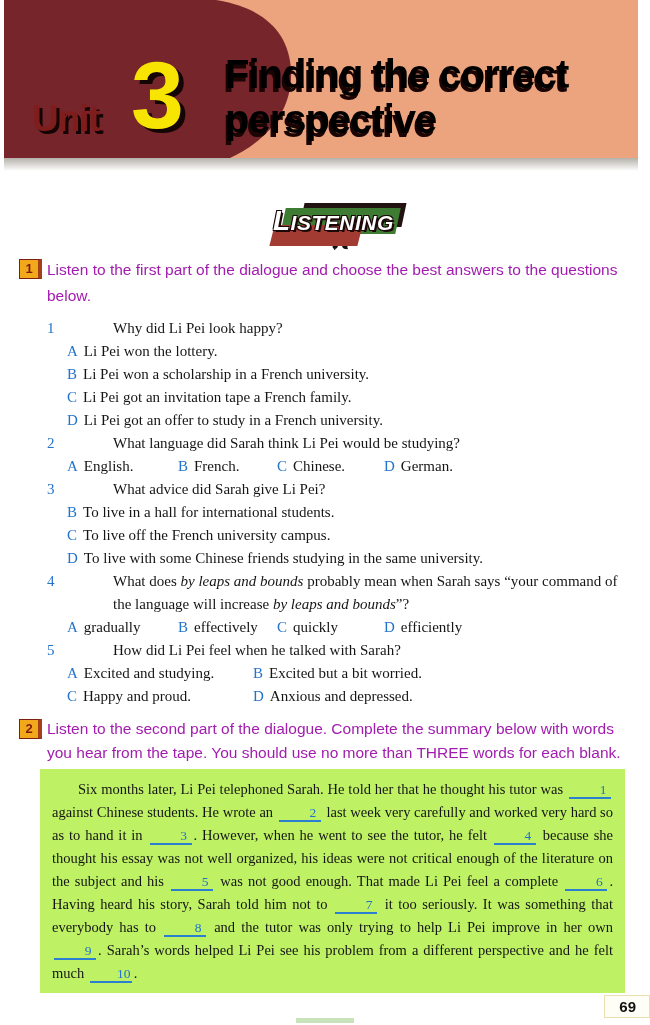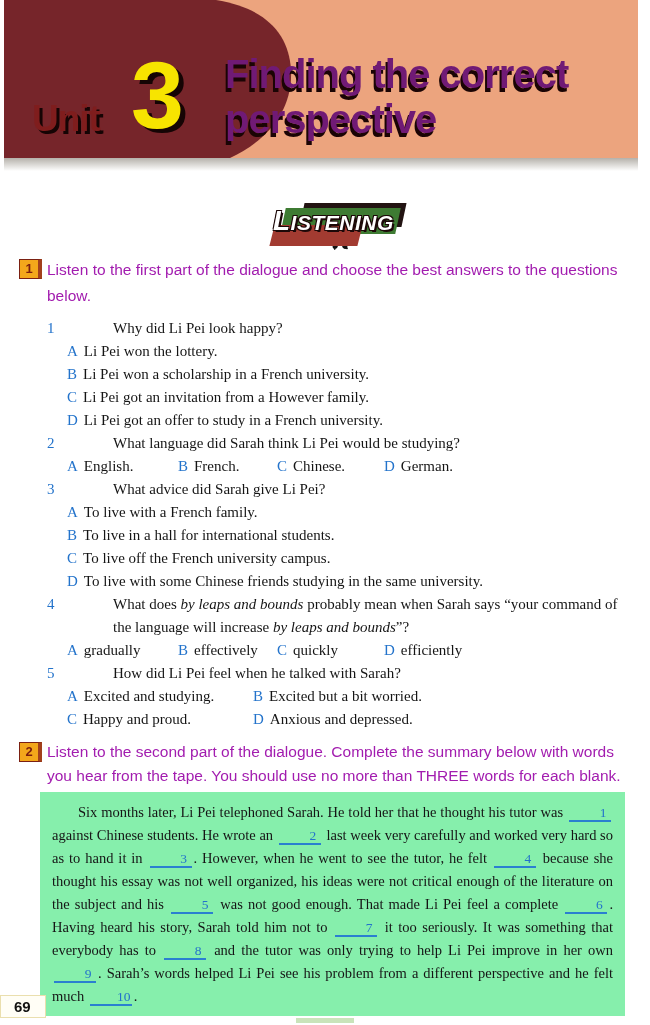--- a/index.html
+++ b/index.html
@@ -8,21 +8,21 @@
 
   
   .header-wrap{padding:0 12px 0 4px;}
   .header{position:relative;height:158px;background:#ECA47E;overflow:hidden;}
   .header svg.circle{position:absolute;left:0;top:0;}
   .unit-label{position:absolute;left:28px;top:98px;font-size:37px;font-weight:800;
               color:#7f1d1d;letter-spacing:-1px;text-shadow:3px 3px 0 #150404;}
   .unit-number{position:absolute;left:127px;top:48px;font-size:95px;line-height:95px;
                font-weight:800;color:#F7E400;text-shadow:5px 4px 0 #150404;}
   .unit-title{position:absolute;left:221px;top:52px;font-size:40px;line-height:45px;
-              font-weight:800;letter-spacing:-1px;color:#701a75;
+              font-weight:800;letter-spacing:-1px;color:#000000;
               text-shadow:-2px 4px 0 #1A0404;}
   .header-shadow{height:13px;background:linear-gradient(to bottom,#B5B1AA,#ffffff);margin:0 12px 0 4px;}
 
   
   .banner-row{display:flex;align-items:center;gap:20px;margin:32px 0 0 30px;height:48px;flex-direction:column;}
   .listening-logo{position:relative;width:140px;height:46px;}
   .ll-back{position:absolute;left:32px;top:0;width:102px;height:24px;background:#221312;transform:skewX(-12deg);}
   .ll-green{position:absolute;left:13px;top:5px;width:115px;height:26px;background:#3E7B33;transform:skewX(-12deg);}
   .ll-red{position:absolute;left:2px;top:22px;width:88px;height:21px;background:#A23B31;transform:skewX(-14deg);}
   .ll-text{position:absolute;left:3px;top:6px;display:block;font-style:italic;font-weight:900;
@@ -50,28 +50,28 @@
   .opts .opt-letter{color:#2373CB;margin-right:6px;}
   .opts.stacked .opt{display:block;}
   .opts.row .opt{display:inline-block;}
   .opts.row .opt:nth-child(1){width:111px;}
   .opts.row .opt:nth-child(2){width:99px;}
   .opts.row .opt:nth-child(3){width:107px;}
   .opts.cols2{display:grid;grid-template-columns:186px 1fr;}
 
   
   .summary-box{margin:4px 25px 0 40px;width:585px;box-sizing:border-box;
-               background:#86efac;padding:9px 12px 8px;}
+               background:#bef264;padding:9px 12px 8px;}
   .summary{margin:0;font-family:"Liberation Serif",serif;font-size:14.5px;line-height:23px;
            text-align:justify;text-indent:26px;color:#151515;}
   .blank{display:inline-block;min-width:42px;text-align:center;color:#2373CB;
          border-bottom:2px solid #2B7FD0;font-size:13.5px;line-height:14px;margin:0 2px;}
 
   
-  .footer{position:absolute;left:0;top:995px;width:100%;text-align:left;}
+  .footer{position:absolute;left:0;top:995px;width:100%;text-align:right;}
   .page-num{display:inline-block;min-width:18px;padding:2px 13px;background:#FFFEF6;
             border:1px solid #EADFAE;font-weight:bold;font-size:15px;color:#111;}
   .page-num-strip{width:58px;height:5px;background:#C9E4BA;margin:0 auto;}
 </style>
 </head>
 <body>
 
 <div class="page">
 
   <div class="header-wrap">
@@ -110,38 +110,37 @@
     <p class="instruction">Listen to the first part of the dialogue and choose the best answers to the questions below.</p>
     <div class="questions">
         <div class="question">
           <div class="q-head">
             <span class="q-num">1</span>
             <span class="q-text"><span>Why did Li Pei look happy?</span></span>
           </div>
           <div class="opts stacked">
             <span class="opt"><span class="opt-letter">A</span><span class="opt-text">Li Pei won the lottery.</span></span>
             <span class="opt"><span class="opt-letter">B</span><span class="opt-text">Li Pei won a scholarship in a French university.</span></span>
-            <span class="opt"><span class="opt-letter">C</span><span class="opt-text">Li Pei got an invitation from a However family.</span></span>
+            <span class="opt"><span class="opt-letter">C</span><span class="opt-text">Li Pei got an invitation tape a French family.</span></span>
             <span class="opt"><span class="opt-letter">D</span><span class="opt-text">Li Pei got an offer to study in a French university.</span></span>
           </div>
         </div>
         <div class="question">
           <div class="q-head">
             <span class="q-num">2</span>
             <span class="q-text"><span>What language did Sarah think Li Pei would be studying?</span></span>
           </div>
           <div class="opts row"><span class="opt"><span class="opt-letter">A</span><span class="opt-text">English.</span></span><span class="opt"><span class="opt-letter">B</span><span class="opt-text">French.</span></span><span class="opt"><span class="opt-letter">C</span><span class="opt-text">Chinese.</span></span><span class="opt"><span class="opt-letter">D</span><span class="opt-text">German.</span></span></div>
         </div>
         <div class="question">
           <div class="q-head">
             <span class="q-num">3</span>
             <span class="q-text"><span>What advice did Sarah give Li Pei?</span></span>
           </div>
           <div class="opts stacked">
-            <span class="opt"><span class="opt-letter">A</span><span class="opt-text">To live with a French family.</span></span>
             <span class="opt"><span class="opt-letter">B</span><span class="opt-text">To live in a hall for international students.</span></span>
             <span class="opt"><span class="opt-letter">C</span><span class="opt-text">To live off the French university campus.</span></span>
             <span class="opt"><span class="opt-letter">D</span><span class="opt-text">To live with some Chinese friends studying in the same university.</span></span>
           </div>
         </div>
         <div class="question">
           <div class="q-head">
             <span class="q-num">4</span>
             <span class="q-text"><span>What does </span><span class="it">by leaps and bounds</span><span> probably mean when Sarah says “your command of the language will increase </span><span class="it">by leaps and bounds</span><span>”?</span></span>
           </div>

